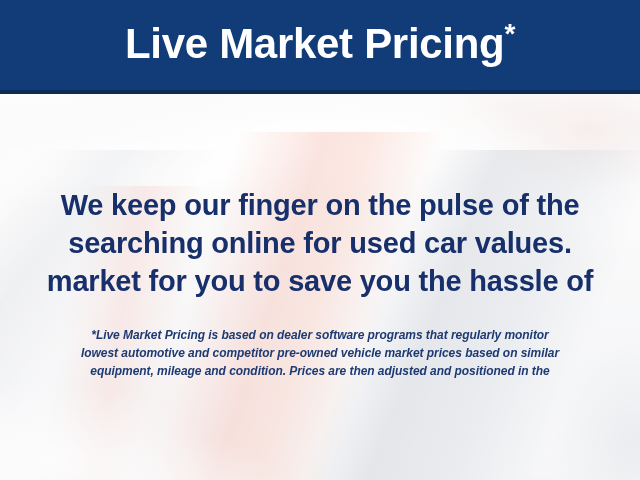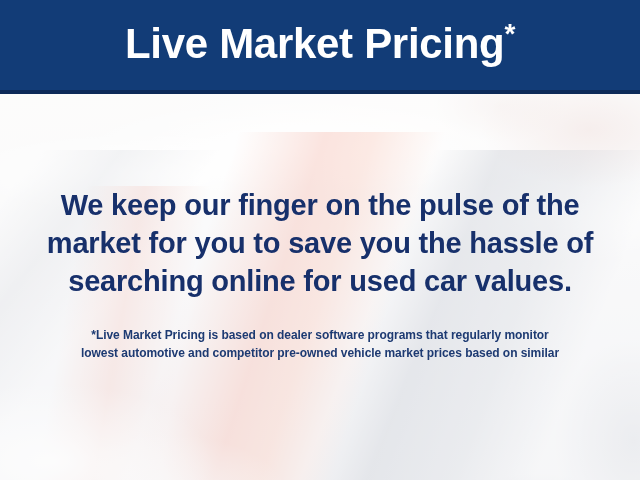--- a/index.html
+++ b/index.html
@@ -177,20 +177,21 @@
     position: absolute;
     left: 30px;
     top: 224px;
     width: 580px;
     text-align: center;
     color: #1d3a72;
     font-size: 12px;
     font-weight: bold;
     line-height: 18px;
     letter-spacing: -0.05px;
+    font-style: italic;
   }
   #disclaimer .disclaimer-line {
     display: block;
     white-space: nowrap;
   }
 </style>
 </head>
 <body>
 
 <div id="promo-card">
@@ -207,23 +208,24 @@
 
   <div id="header-banner">
     <h1 id="banner-title"><span>Live Market Pricing</span><span id="banner-title-asterisk">*</span></h1>
   </div>
   <div id="banner-bottom-strip"></div>
 
   <div id="content">
 
     <div id="headline">
       <span class="headline-line">We keep our finger on the pulse of the</span>
+      <span class="headline-line">searching online for used car values.</span>
       <span class="headline-line">market for you to save you the hassle of</span>
-      <span class="headline-line">searching online for used car values.</span>
     </div>
 
     <div id="disclaimer">
       <span class="disclaimer-line">*Live Market Pricing is based on dealer software programs that regularly monitor</span>
       <span class="disclaimer-line">lowest automotive and competitor pre-owned vehicle market prices based on similar</span>
+      <span class="disclaimer-line">equipment, mileage and condition. Prices are then adjusted and positioned in the</span>
     </div>
 
   </div>
 </div>
 
 </body></html>

